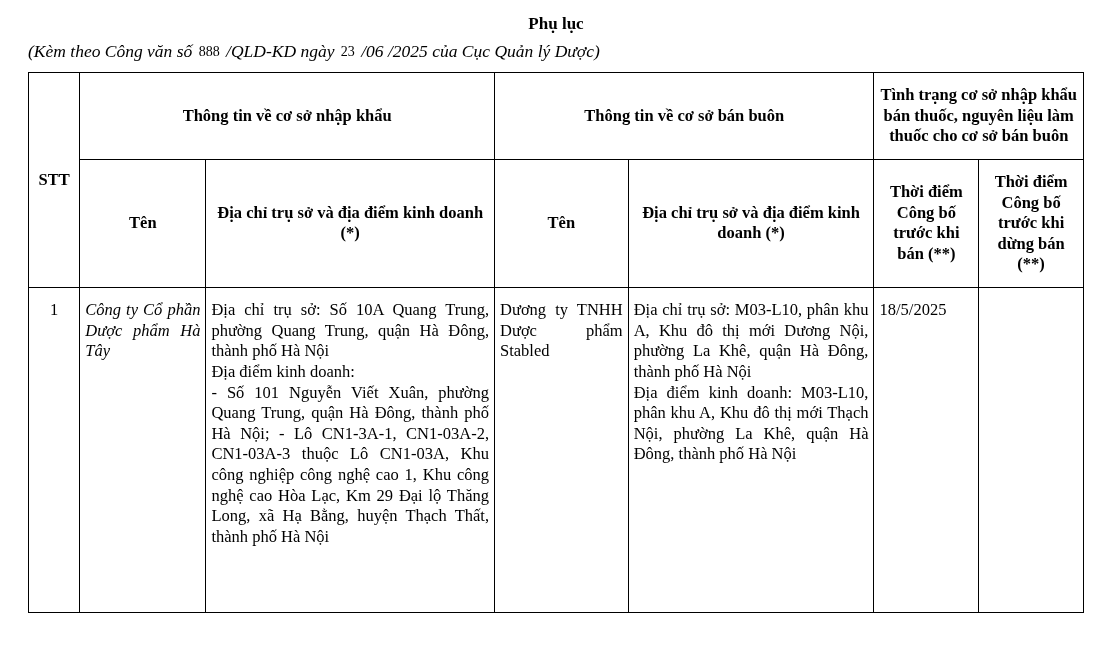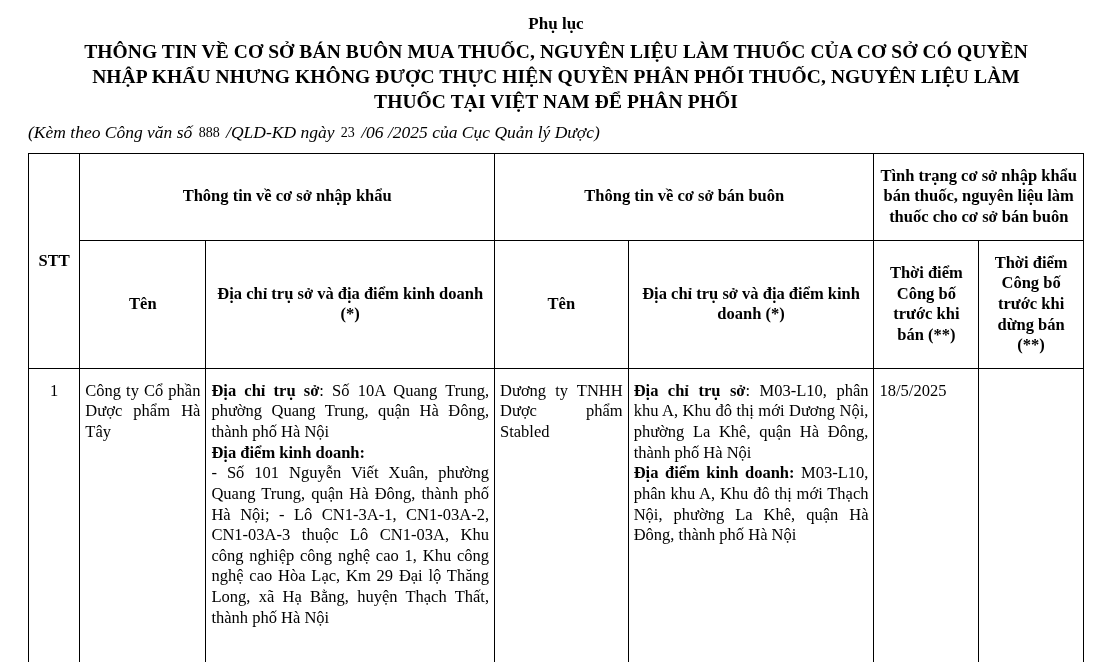--- a/index.html
+++ b/index.html
@@ -74,34 +74,33 @@
   .col-date-sell { width: 98px; }
   .col-date-stop { width: 98px; }
 
   td.cell-body {
     text-align: justify;
     text-justify: inter-word;
     font-size: 16.5px;
     line-height: 1.32;
   }
   td.center { text-align: center; }
-  .lbl { font-weight: bold; }
+  .lbl { font-weight: normal; }
   .row-data td { height: 300px; }
-  .nowrap-name { text-align: justify; }
+  .nowrap-name { text-align: justify; font-style: italic; }
   .hdr-top { height: 76px; }
   .hdr-sub { height: 96px; }
 </style>
 </head>
 <body>
 
 <div class="page">
 
   <div class="appendix-label">Phụ lục</div>
 
-  <div class="doc-title">THÔNG TIN VỀ CƠ SỞ BÁN BUÔN MUA THUỐC, NGUYÊN LIỆU LÀM THUỐC CỦA CƠ SỞ CÓ QUYỀN NHẬP KHẨU NHƯNG KHÔNG ĐƯỢC THỰC HIỆN QUYỀN PHÂN PHỐI THUỐC, NGUYÊN LIỆU LÀM THUỐC TẠI VIỆT NAM ĐỂ PHÂN PHỐI</div>
 
   <div class="doc-subtitle">
     <span>(Kèm theo Công văn số</span>
     <span class="num">888</span>
     <span>/QLD-KD ngày</span>
     <span class="num">23</span>
     <span>/06</span>
     <span>/2025 của Cục Quản lý Dược)</span>
   </div>
 

